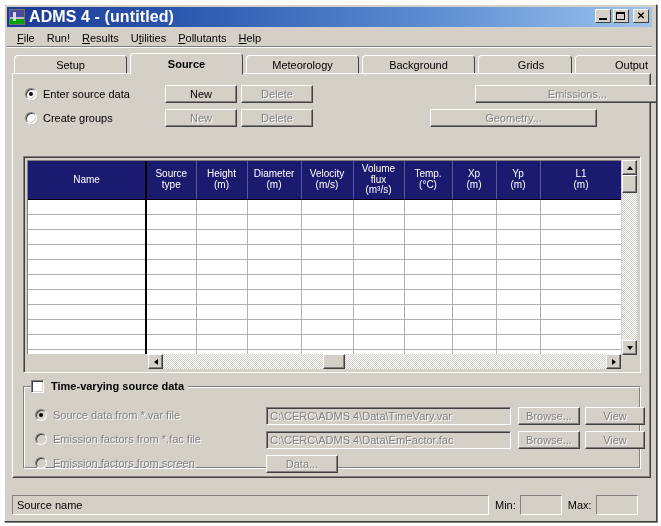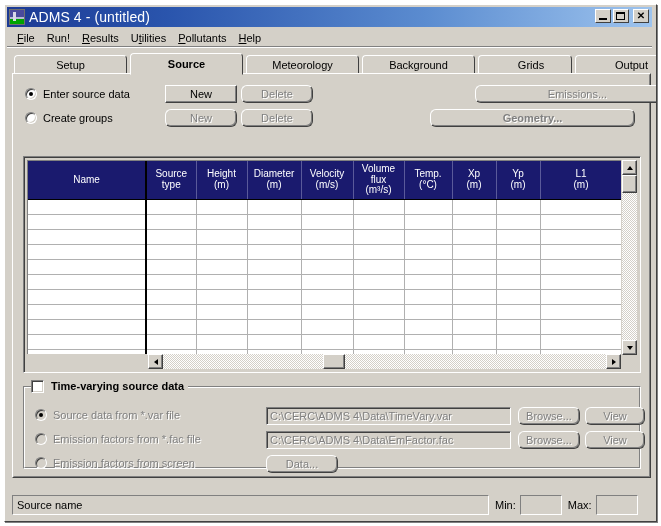--- a/index.html
+++ b/index.html
@@ -48,22 +48,22 @@
     box-sizing: border-box;
     overflow: hidden;
     flex: 0 0 auto;
   }
   .title-icon .sky { position:absolute; left:0; top:0; right:0; height:7px; background:#4a4a9c; }
   .title-icon .grass { position:absolute; left:0; bottom:0; right:0; height:5px; background:#00a400; }
   .title-icon .mid { position:absolute; left:0; top:7px; right:0; height:4px; background:#b9b9d8; }
   .title-icon .chim { position:absolute; left:3px; top:2px; width:3px; height:9px; background:#d8d8e8; }
   .title-text {
     color: #ffffff;
-    font-weight: normal;
-    font-size: 14px;
+    font-weight: bold;
+    font-size: 16px;
     letter-spacing: 0.1px;
     white-space: nowrap;
   }
   .win-btns {
     position: absolute; right: 3px; top: 2px;
     display: flex; gap: 2px;
   }
   .win-btn {
     width: 16px; height: 14px;
     background: #d4d0c8;
@@ -184,21 +184,21 @@
     border: 1px solid #ffffff;
     border-right-color: #404040;
     border-bottom-color: #404040;
     box-shadow: inset -1px -1px 0 #808080;
     box-sizing: border-box;
     display: flex; align-items: center; justify-content: center;
     font-size: 11px; color: #000;
     position: absolute;
     cursor: default;
   }
-  .btn.disabled { color: #808080; text-shadow: 1px 1px 0 #ffffff; border-radius: 6px; }
+  .btn.disabled { color: #808080; text-shadow: 1px 1px 0 #ffffff; }
 
   
   .grid-outer {
     position: absolute;
     left: 10px; top: 82px;
     width: 618px; height: 217px;
     background: #d4d0c8;
     border: 1px solid #808080;
     border-right-color: #ffffff;
     border-bottom-color: #ffffff;
@@ -450,21 +450,21 @@
     <div class="btn disabled" style="left:152px; top:35px; width:72px; height:18px;">
         <span>New</span>
       </div>
     <div class="btn disabled" style="left:228px; top:35px; width:72px; height:18px;">
         <span>Delete</span>
       </div>
 
     <div class="btn disabled" style="left:417px; top:11px; width:205px; height:18px;margin-left:45px;">
         <span>Emissions...</span>
       </div>
-    <div class="btn disabled" style="left:417px; top:35px; width:205px; height:18px;font-weight:bold;">
+    <div class="btn disabled" style="left:417px; top:35px; width:167px; height:18px;">
         <span>Geometry...</span>
       </div>
 
     <div class="grid-outer">
       <div class="grid-clip">
         <table class="grid">
           <colgroup>
             <col style="width:118px">
               <col style="width:50px">
               <col style="width:51px">

